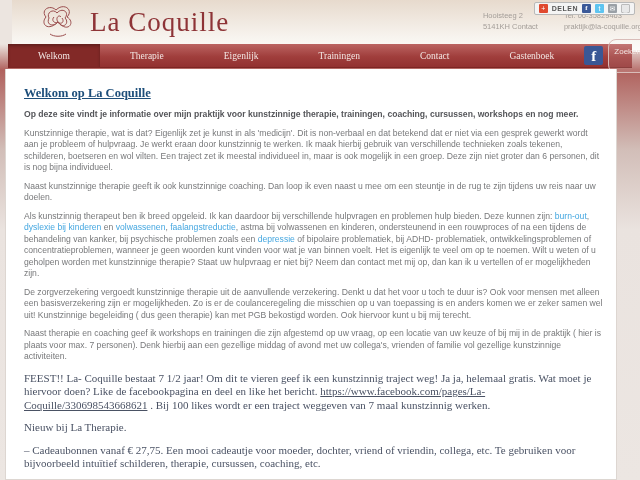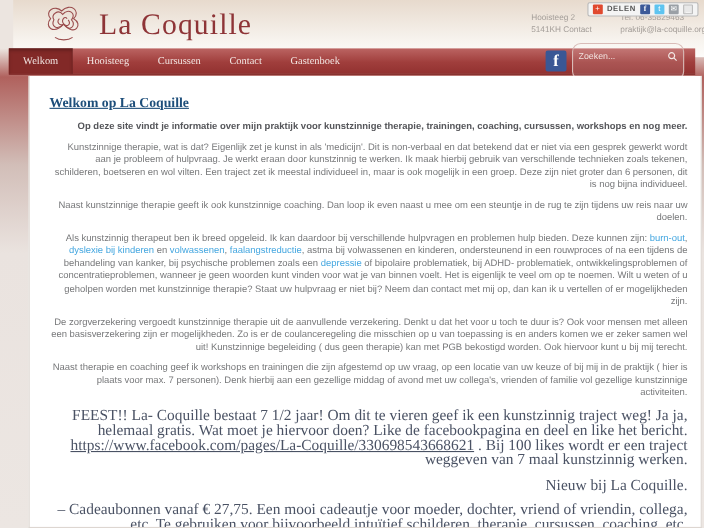--- a/index.html
+++ b/index.html
@@ -39,21 +39,21 @@
 
   
   .nav {
     position:absolute; top:44px; left:8px; width:624px; height:24px;
     background:linear-gradient(180deg,#bb6462 0%, #a03e3c 55%, #923130 100%);
     border-bottom:1px solid #7c2523; display:flex; align-items:stretch;
   }
   .nav-items { display:flex; align-items:stretch; }
   .nav-item {
     font-family:"Liberation Serif", serif; font-size:9.5px; color:#f3e7e4;
-    display:flex; align-items:center; padding:0 13px; cursor:pointer; text-decoration:none;
+    display:flex; align-items:center; padding:0 30px; cursor:pointer; text-decoration:none;
   }
   .nav-item.active { background:#822927; box-shadow:inset 0 2px 3px rgba(0,0,0,.25); }
   .nav-right { margin-left:auto; display:flex; align-items:center; gap:5px; padding-right:10px; }
   .fb-icon {
     width:19px; height:19px; background:#3a5795; border-radius:2px; color:#fff;
     font-family:"Liberation Serif",serif; font-weight:bold; font-size:15px;
     display:flex; align-items:flex-end; justify-content:center; line-height:17px;
   }
   .search-box {
     width:102px; height:15px; border:1px solid #d9bcb8; border-radius:8px;
@@ -61,34 +61,34 @@
   }
   .search-input {
     flex:1; min-width:0; border:none; outline:none; background:transparent;
     font-size:8px; color:#fdf5f3; font-family:"Liberation Sans",sans-serif;
   }
   .search-input::placeholder { color:#f1e2df; }
   .search-glass { width:9px; height:9px; flex:0 0 auto; }
 
   
   .content {
-    position:absolute; top:69px; left:26px; width:612px; height:411px;
+    position:absolute; top:69px; left:5px; width:612px; height:411px;
     background:#fff; border:1px solid #ddd6d1; border-top:none;
     padding:17px 12px 0 18px; overflow:hidden;
   }
   .page-title {
     font-family:"Liberation Serif", serif; font-weight:bold; font-size:12.5px;
     color:#1d4e7a; text-decoration:underline; margin-bottom:8px;
   }
-  .blk { margin-bottom:7px;text-align:right; }
+  .blk { margin-bottom:7px; }
   .blk.lead { font-size:8.6px; font-weight:bold; color:#55565a; line-height:11.5px; }
   .blk.body { font-size:8.6px; color:#77787a; line-height:11.5px; }
   .blk.body a { color:#45a7e0; text-decoration:none; }
   .blk.serif {
-    font-family:"Liberation Serif", serif; font-size:14px; color:#4a5264;
+    font-family:"Liberation Serif", serif; font-size:11px; color:#4a5264;
     line-height:13.5px; margin-top:9px; margin-bottom:6px;
   }
   .blk.serif a { color:#4a5264; text-decoration:underline; }
   .blk.bullet-link {
     font-family:"Liberation Serif", serif; font-size:10px; line-height:13px;
     margin-bottom:8.5px;
   }
   .blk.bullet-link a { color:#3a9fe0; text-decoration:none; }
 </style>
 </head>
@@ -123,22 +123,23 @@
     <div class="col">
       <div>Tel. 06-35829463</div>
       <div>praktijk@la-coquille.org</div>
     </div>
   </div>
 </div>
 
 <div class="nav">
   <div class="nav-items">
       <a class="nav-item active">Welkom</a>
-      <a class="nav-item">Hooisteeg</a>
-      <a class="nav-item">Cursussen</a>
+      <a class="nav-item">Therapie</a>
+      <a class="nav-item">Eigenlijk</a>
+      <a class="nav-item">Trainingen</a>
       <a class="nav-item">Contact</a>
       <a class="nav-item">Gastenboek</a>
     </div>
   <div class="nav-right">
     <span class="fb-icon">f</span>
     <span class="search-box">
       <input class="search-input" type="text" placeholder="Zoeken..." style="">
       <svg class="search-glass" viewBox="0 0 10 10">
         <circle cx="4" cy="4" r="3" fill="none" stroke="#f4e9e6" stroke-width="1.2"></circle>
         <line x1="6.2" y1="6.2" x2="9" y2="9" stroke="#f4e9e6" stroke-width="1.2"></line>
@@ -150,17 +151,17 @@
 <div class="content">
   <div class="page-title">Welkom op La Coquille</div>
   <div>
       <p class="blk lead"><span>Op deze site vindt je informatie over mijn praktijk voor kunstzinnige therapie, trainingen, coaching, cursussen, workshops en nog meer.</span></p>
       <p class="blk body"><span>Kunstzinnige therapie, wat is dat? Eigenlijk zet je kunst in als 'medicijn'. Dit is non-verbaal en dat betekend dat er niet via een gesprek gewerkt wordt aan je probleem of hulpvraag. Je werkt eraan door kunstzinnig te werken. Ik maak hierbij gebruik van verschillende technieken zoals tekenen, schilderen, boetseren en wol vilten. Een traject zet ik meestal individueel in, maar is ook mogelijk in een groep. Deze zijn niet groter dan 6 personen, dit is nog bijna individueel.</span></p>
       <p class="blk body"><span>Naast kunstzinnige therapie geeft ik ook kunstzinnige coaching. Dan loop ik even naast u mee om een steuntje in de rug te zijn tijdens uw reis naar uw doelen.</span></p>
       <p class="blk body"><span>Als kunstzinnig therapeut ben ik breed opgeleid. Ik kan daardoor bij verschillende hulpvragen en problemen hulp bieden. Deze kunnen zijn: </span><a>burn-out</a><span>, </span><a>dyslexie bij kinderen</a><span> en </span><a>volwassenen</a><span>, </span><a>faalangstreductie</a><span>, astma bij volwassenen en kinderen, ondersteunend in een rouwproces of na een tijdens de behandeling van kanker, bij psychische problemen zoals een </span><a>depressie</a><span> of bipolaire problematiek, bij ADHD- problematiek, ontwikkelingsproblemen of concentratieproblemen, wanneer je geen woorden kunt vinden voor wat je van binnen voelt. Het is eigenlijk te veel om op te noemen. Wilt u weten of u geholpen worden met kunstzinnige therapie? Staat uw hulpvraag er niet bij? Neem dan contact met mij op, dan kan ik u vertellen of er mogelijkheden zijn.</span></p>
       <p class="blk body"><span>De zorgverzekering vergoedt kunstzinnige therapie uit de aanvullende verzekering. Denkt u dat het voor u toch te duur is? Ook voor mensen met alleen een basisverzekering zijn er mogelijkheden. Zo is er de coulanceregeling die misschien op u van toepassing is en anders komen we er zeker samen wel uit! Kunstzinnige begeleiding ( dus geen therapie) kan met PGB bekostigd worden. Ook hiervoor kunt u bij mij terecht.</span></p>
       <p class="blk body"><span>Naast therapie en coaching geef ik workshops en trainingen die zijn afgestemd op uw vraag, op een locatie van uw keuze of bij mij in de praktijk ( hier is plaats voor max. 7 personen). Denk hierbij aan een gezellige middag of avond met uw collega's, vrienden of familie vol gezellige kunstzinnige activiteiten.</span></p>
       <p class="blk serif"><span>FEEST!! La- Coquille bestaat 7 1/2 jaar! Om dit te vieren geef ik een kunstzinnig traject weg! Ja ja, helemaal gratis. Wat moet je hiervoor doen? Like de facebookpagina en deel en like het bericht. </span><a>https://www.facebook.com/pages/La-Coquille/330698543668621</a><span> . Bij 100 likes wordt er een traject weggeven van 7 maal kunstzinnig werken.</span></p>
-      <p class="blk serif"><span>Nieuw bij La Coquille.</span></p>
+      <p class="blk serif"><span>Nieuw bij La Therapie.</span></p>
       <p class="blk serif"><span>– Cadeaubonnen vanaf € 27,75. Een mooi cadeautje voor moeder, dochter, vriend of vriendin, collega, etc. Te gebruiken voor bijvoorbeeld intuïtief schilderen, therapie, cursussen, coaching, etc.</span></p>
       <p class="blk bullet-link"><a>–  Kerst workhops</a></p>
     </div>
 </div>
 
 </body></html>

